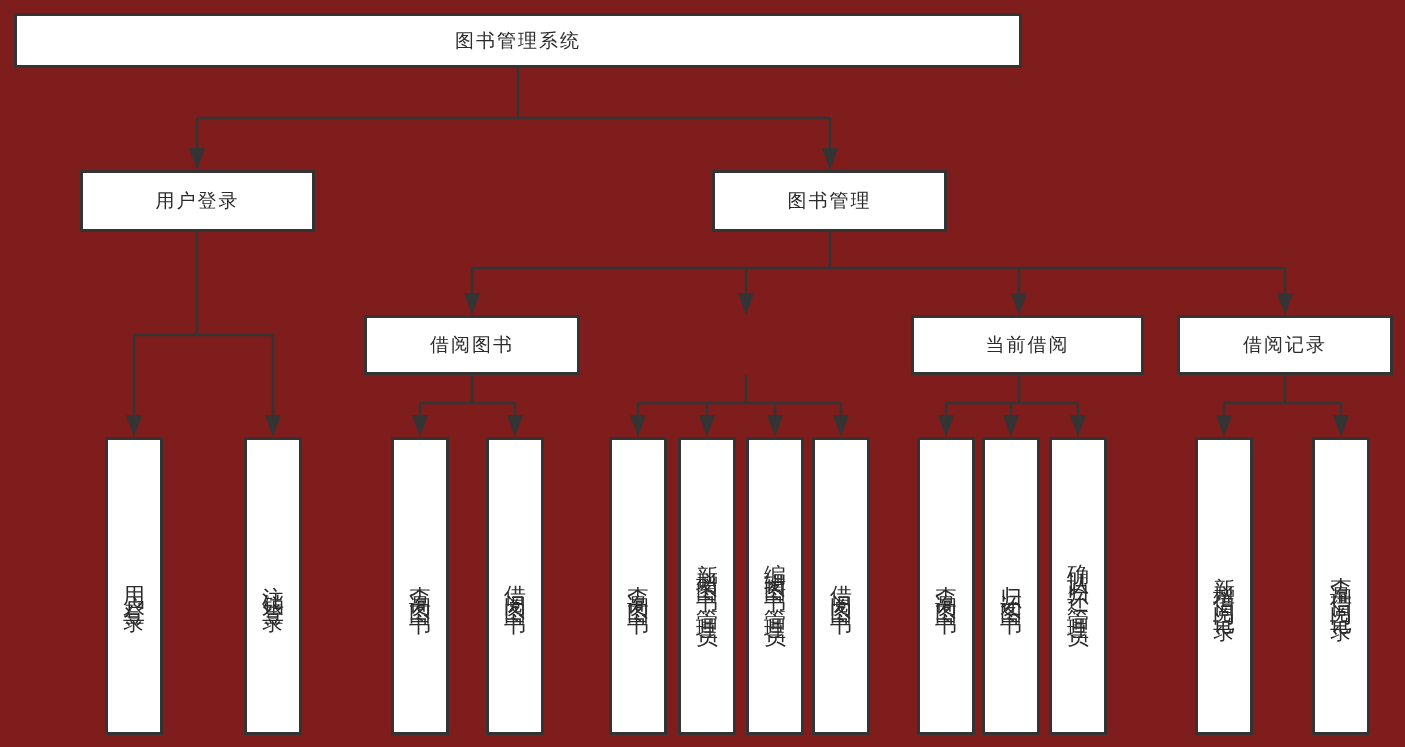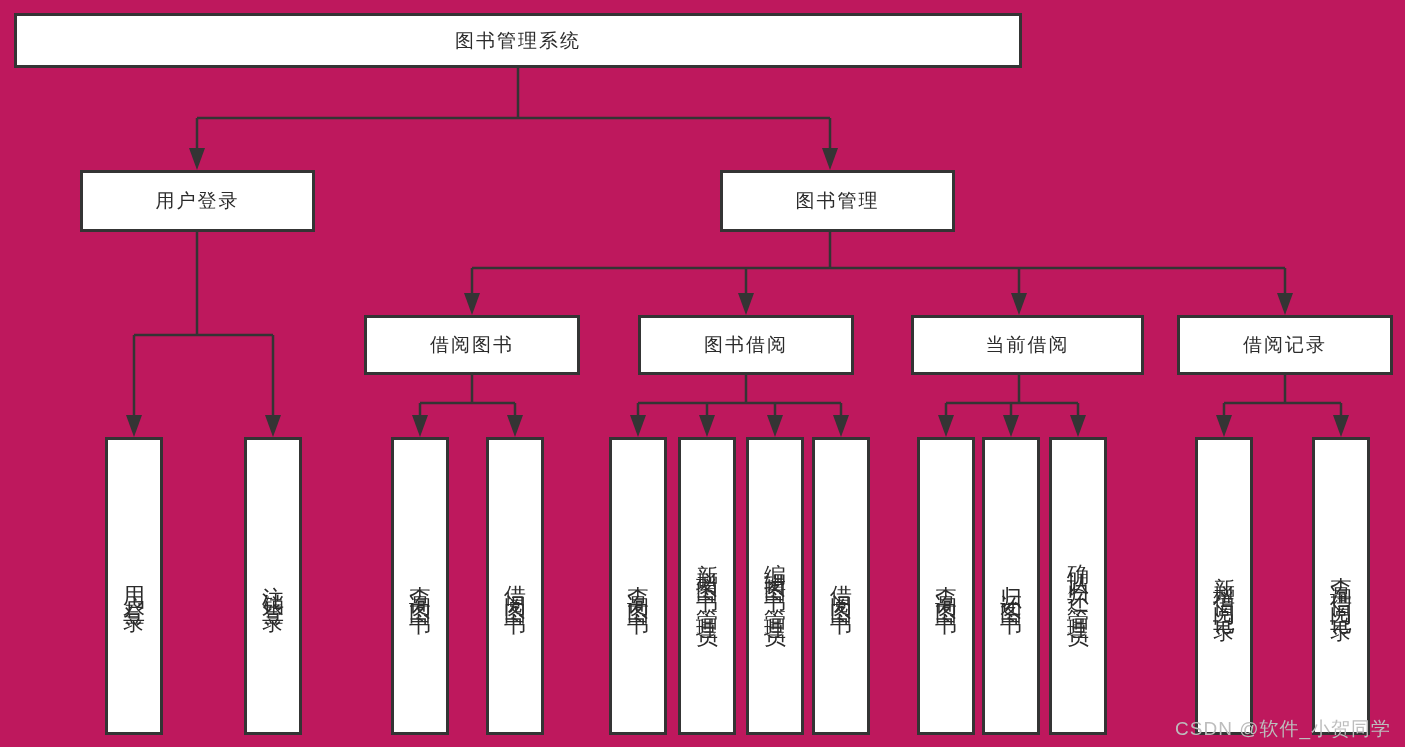--- a/index.html
+++ b/index.html
@@ -4,21 +4,21 @@
 <style>
   html, body { margin: 0; padding: 0; }
   body {
     font-family: "Liberation Sans", "DejaVu Sans", sans-serif;
     background: #ffffff;
   }
   .canvas {
     position: relative;
     width: 1405px;
     height: 747px;
-    background: #be185d;
+    background: #7f1d1d;
     overflow: hidden;
   }
   .connectors {
     position: absolute;
     left: 0; top: 0;
     width: 1405px; height: 747px;
     pointer-events: none;
   }
   .box {
     position: absolute;
@@ -100,29 +100,26 @@
     </g>
   </svg>
 
   <div class="box" style="left:14px; top:13px; width:1008px; height:55px;">
     <span class="node-label">图书管理系统</span>
   </div>
 
   <div class="box" style="left:80px; top:170px; width:235px; height:62px;">
     <span class="node-label">用户登录</span>
   </div>
-  <div class="box" style="left:712px; top:170px; width:235px; height:62px;margin-left:8px;">
+  <div class="box" style="left:712px; top:170px; width:235px; height:62px;">
     <span class="node-label">图书管理</span>
   </div>
 
   <div class="box" style="left:364px; top:315px; width:216px; height:60px;">
     <span class="node-label">借阅图书</span>
-  </div>
-  <div class="box" style="left:638px; top:315px; width:216px; height:60px;">
-    <span class="node-label">图书借阅</span>
   </div>
   <div class="box" style="left:911px; top:315px; width:233px; height:60px;">
     <span class="node-label">当前借阅</span>
   </div>
   <div class="box" style="left:1177px; top:315px; width:216px; height:60px;">
     <span class="node-label">借阅记录</span>
   </div>
 
   <div class="box leaf" style="left:105px; top:437px; width:58px; height:298px;">
     <span class="leaf-label">用户登录</span>
@@ -161,15 +158,14 @@
     <span class="leaf-label">确认归还（管理员）</span>
   </div>
 
   <div class="box leaf" style="left:1195px; top:437px; width:58px; height:298px;">
     <span class="leaf-label">新增借阅记录</span>
   </div>
   <div class="box leaf" style="left:1312px; top:437px; width:58px; height:298px;">
     <span class="leaf-label">查询借阅记录</span>
   </div>
 
-  <div class="watermark">CSDN @软件_小贺同学</div>
 
 </div>
 
 </body></html>

